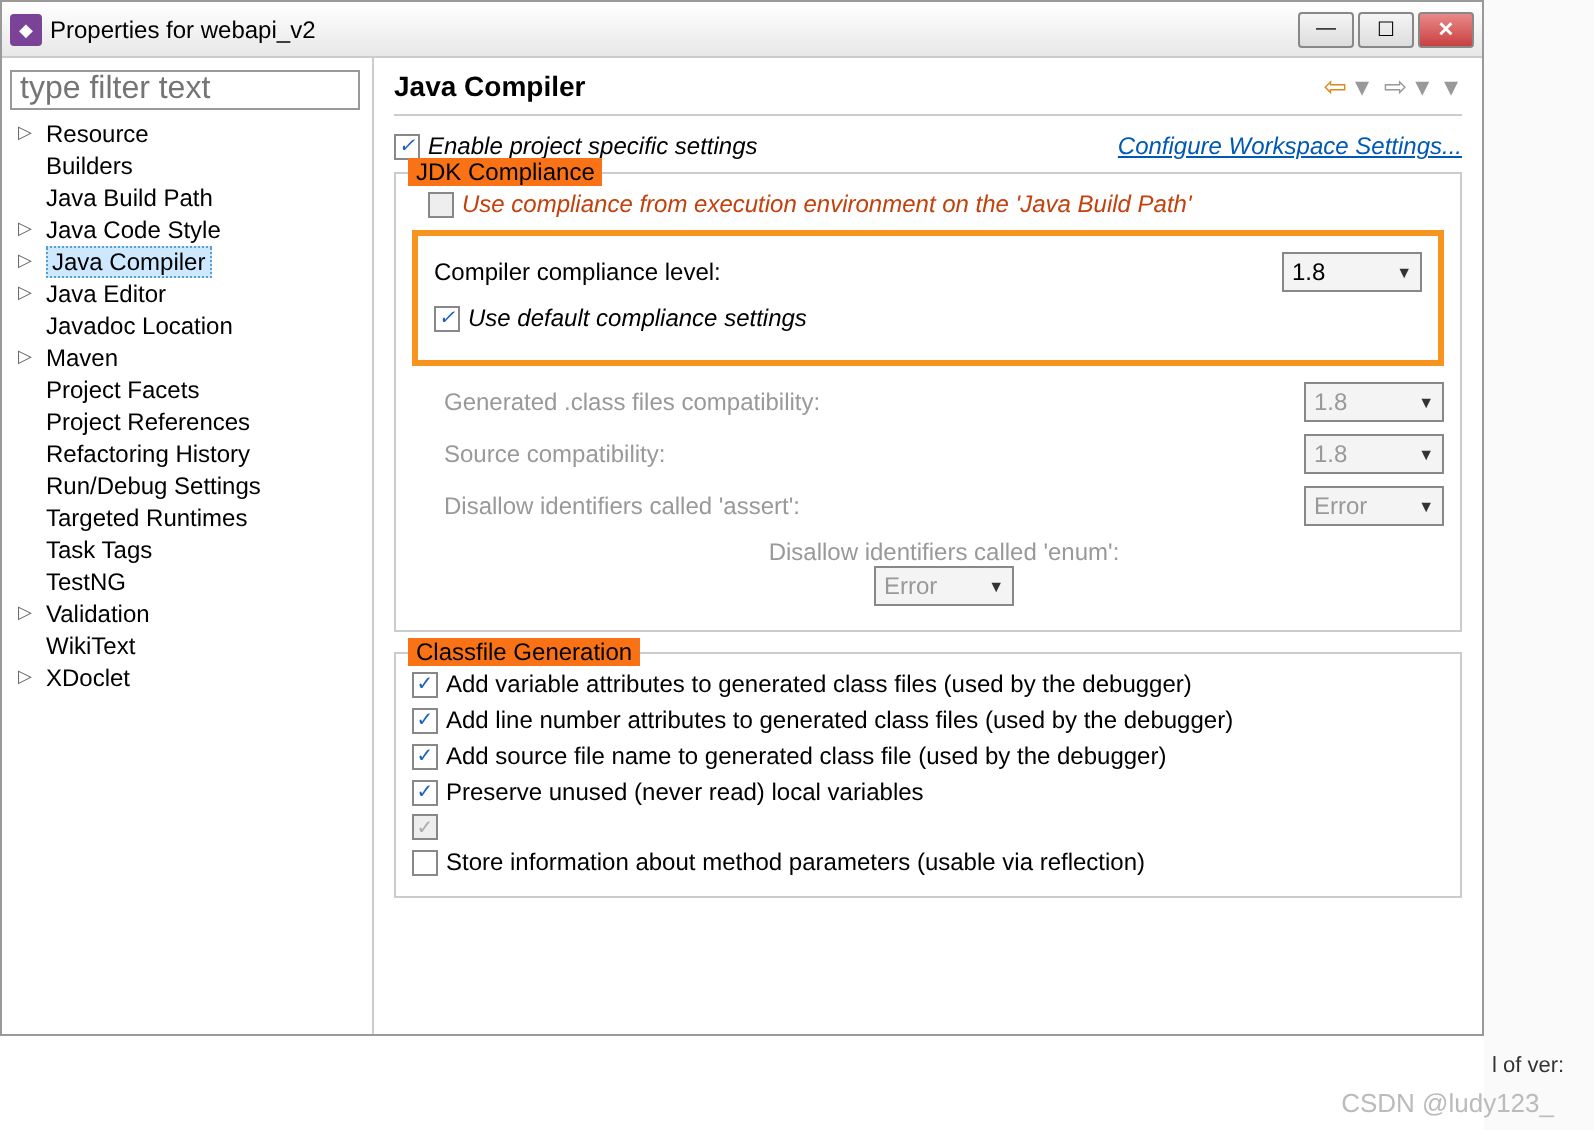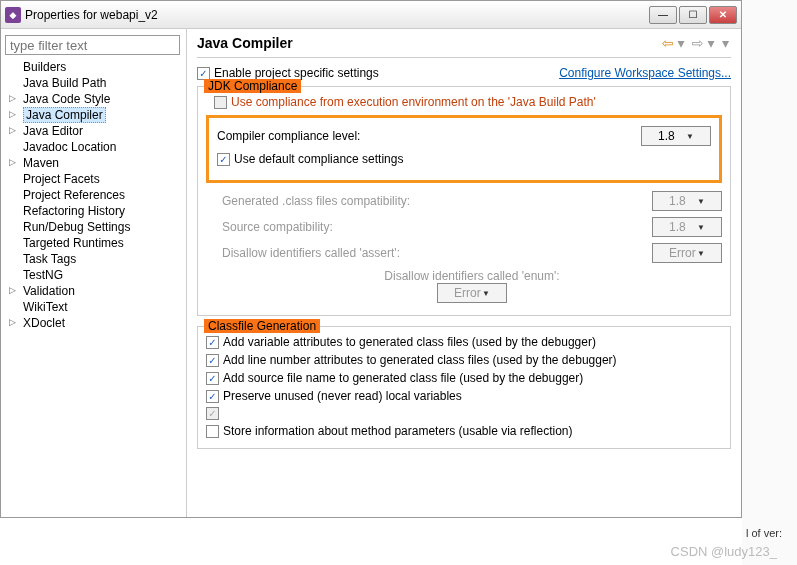--- a/index.html
+++ b/index.html
@@ -6,42 +6,42 @@
 body { font-family: "Segoe UI", Tahoma, sans-serif; font-size: 12px; background: #fff; color: #000; width: 797px; height: 565px; overflow: hidden; position: relative; }
 .window { width: 742px; height: 518px; border: 1px solid #999; background: #fff; position: absolute; top: 0; left: 0; }
 .titlebar { height: 28px; background: linear-gradient(#fff, #e8e8e8); border-bottom: 1px solid #ccc; display: flex; align-items: center; padding: 0 4px; }
 .titlebar-icon { width: 16px; height: 16px; background: #7b4397; border-radius: 2px; margin-right: 4px; display: inline-flex; align-items: center; justify-content: center; color: #fff; font-size: 9px; }
 .titlebar-text { flex: 1; font-size: 12px; }
 .winbtns { display: flex; gap: 2px; }
 .winbtn { width: 28px; height: 18px; border: 1px solid #888; background: linear-gradient(#f5f5f5,#ddd); border-radius: 2px; font-size: 10px; display: flex; align-items: center; justify-content: center; cursor: default; }
 .winbtn.close { background: linear-gradient(#e98989,#c94040); color: #fff; font-weight: bold; }
 .body { display: flex; height: calc(100% - 28px); }
 .sidebar { width: 186px; border-right: 1px solid #ccc; padding: 6px 4px; }
-.filter { width: 175px; height: 20px; border: 1px solid #999; padding: 2px 4px; font-size: 13px; color: #888; margin-bottom: 4px; }
+.filter { width: 175px; height: 20px; border: 1px solid #999; padding: 2px 4px; font-size: 16px; color: #888; margin-bottom: 4px; }
 .tree { list-style: none; }
 .tree li { padding: 1px 0 1px 18px; position: relative; cursor: default; white-space: nowrap; }
 .tree li.has-children::before { content: "▷"; position: absolute; left: 4px; font-size: 9px; color: #666; top: 2px; }
 .tree li.selected span { background: #cde8ff; border: 1px dotted #5a9fd4; padding: 0 2px; }
 .main { flex: 1; padding: 6px 10px; position: relative; }
 .header { display: flex; align-items: center; border-bottom: 1px solid #ccc; padding-bottom: 6px; margin-bottom: 8px; }
 .header-title { font-size: 14px; font-weight: bold; flex: 1; }
 .navbtns span { color: #d88b1f; font-size: 14px; margin: 0 2px; cursor: default; }
 .navbtns .grey { color: #999; }
-.row { display: flex; align-items: center; margin-bottom: 6px; }
+.row { display: flex; align-items: center; margin-bottom: 6px; font-style: italic; }
 .checkbox { width: 13px; height: 13px; border: 1px solid #888; margin-right: 4px; display: inline-flex; align-items: center; justify-content: center; font-size: 10px; color: #2060c0; background: #fff; }
 .checkbox.checked::after { content: "✓"; }
 .checkbox.disabled { background: #eee; color: #aaa; }
 .link { color: #0059b3; text-decoration: underline; margin-left: auto; cursor: pointer; }
 .group { border: 1px solid #ccc; margin-bottom: 10px; padding: 8px 8px 6px 8px; position: relative; }
 .group-label { position: absolute; top: -8px; left: 6px; background: #f97316; padding: 0 4px; font-size: 12px; text-align: right; }
 .highlight-box { border: 3px solid #f7941e; padding: 8px; margin: 4px 0 8px 0; }
 .form-row { display: flex; align-items: center; margin-bottom: 6px; }
 .form-row .label { flex: 1; }
 .form-row.disabled { color: #999; }
-.select { width: 70px; height: 20px; border: 1px solid #888; background: #f4f4f4; padding: 1px 16px; font-size: 12px; display: flex; align-items: center; justify-content: space-between; }
+.select { width: 70px; height: 20px; border: 1px solid #888; background: #f4f4f4; padding: 1px 4px; font-size: 12px; display: flex; align-items: center; justify-content: space-between; }
 .select.disabled { color: #999; }
 .select .arrow { font-size: 8px; color: #333; }
 .truncated { color: #c2410c; }
 .classfile-row { display: flex; align-items: center; margin-bottom: 4px; }
 .classfile-row.disabled { color: #999; }
 .watermark { position: absolute; bottom: 6px; right: 20px; color: #bbb; font-size: 13px; }
 .right-strip { position: absolute; top: 0; left: 742px; width: 55px; height: 565px; background: #fafafa; }
 .right-strip .txt { position: absolute; bottom: 26px; left: 4px; font-size: 11px; color: #333; white-space: nowrap; }
 </style>
 </head>
@@ -54,20 +54,21 @@
     <div class="winbtns">
       <div class="winbtn">—</div>
       <div class="winbtn">☐</div>
       <div class="winbtn close">✕</div>
     </div>
   </div>
   <div class="body">
     <div class="sidebar">
       <input class="filter" placeholder="type filter text" style="">
       <ul class="tree" id="tree">
+          <li class="has-children"><span>Resource</span></li>
           <li><span>Builders</span></li>
           <li><span>Java Build Path</span></li>
           <li class="has-children"><span>Java Code Style</span></li>
           <li class="has-children selected"><span>Java Compiler</span></li>
           <li class="has-children"><span>Java Editor</span></li>
           <li><span>Javadoc Location</span></li>
           <li class="has-children"><span>Maven</span></li>
           <li><span>Project Facets</span></li>
           <li><span>Project References</span></li>
           <li><span>Refactoring History</span></li>

